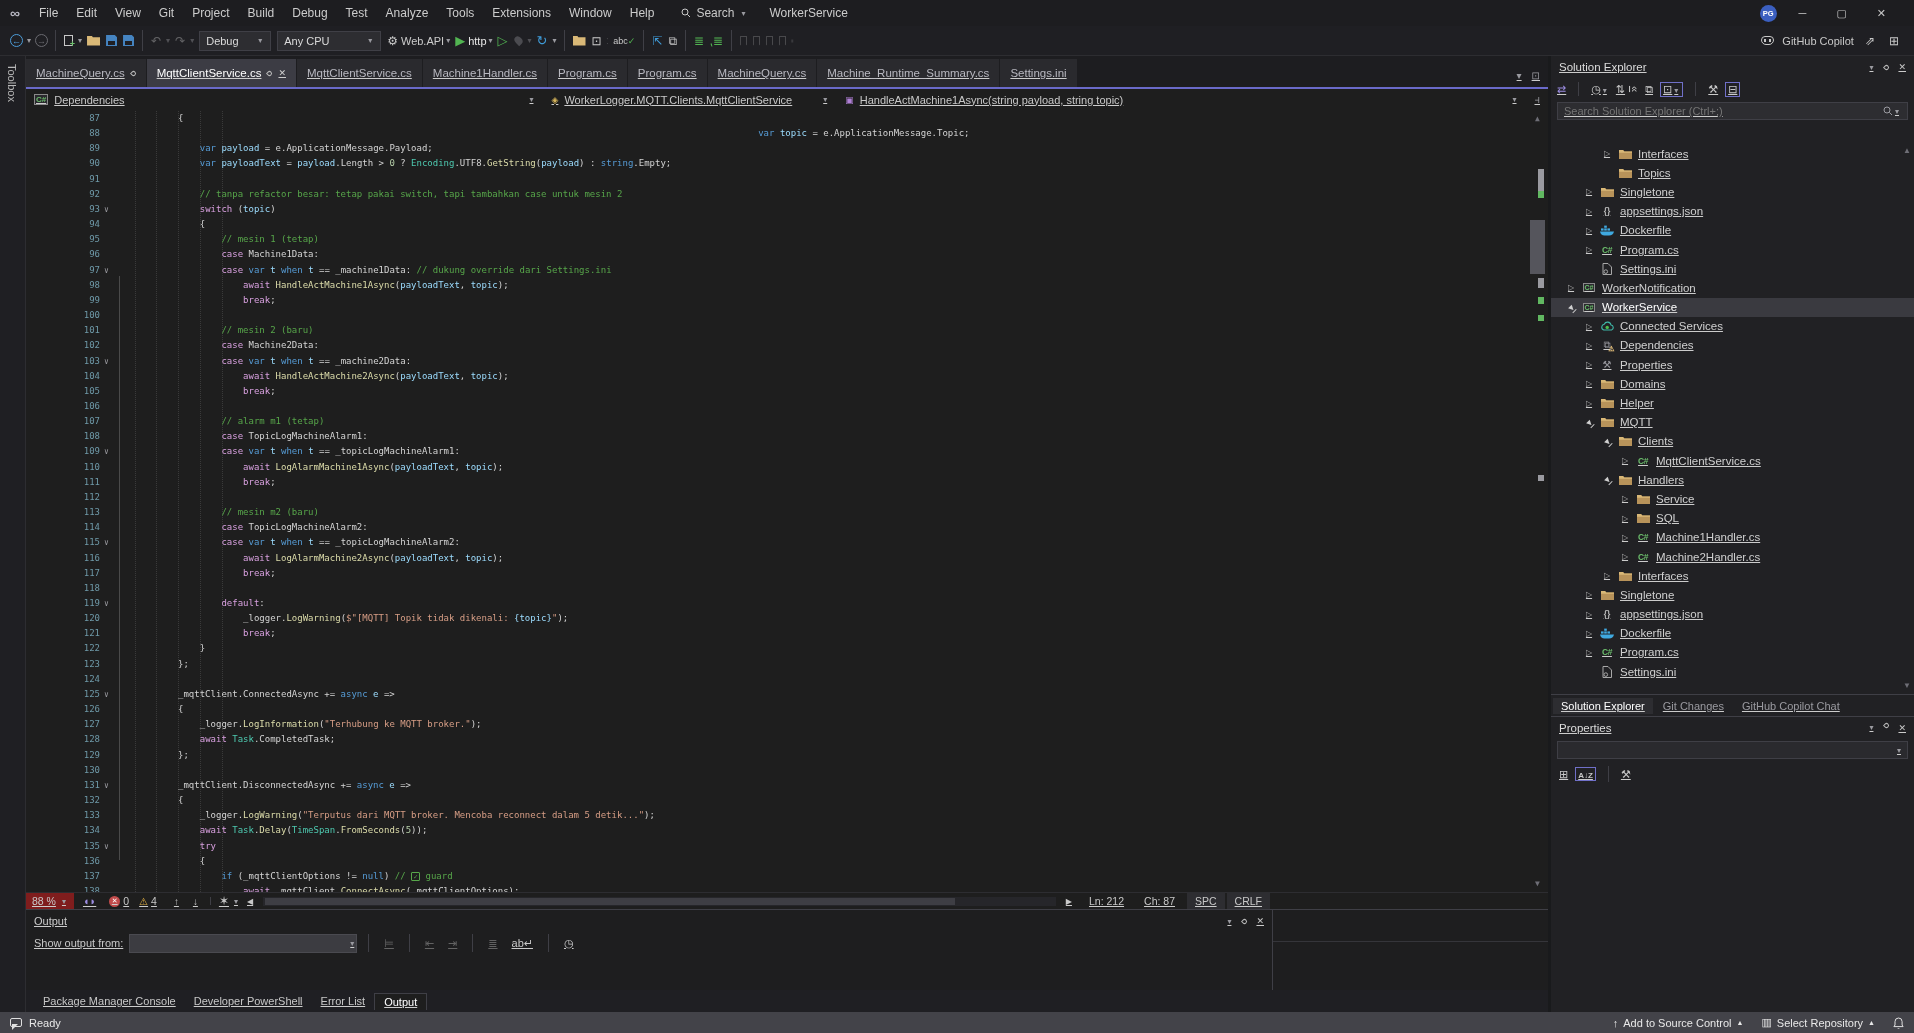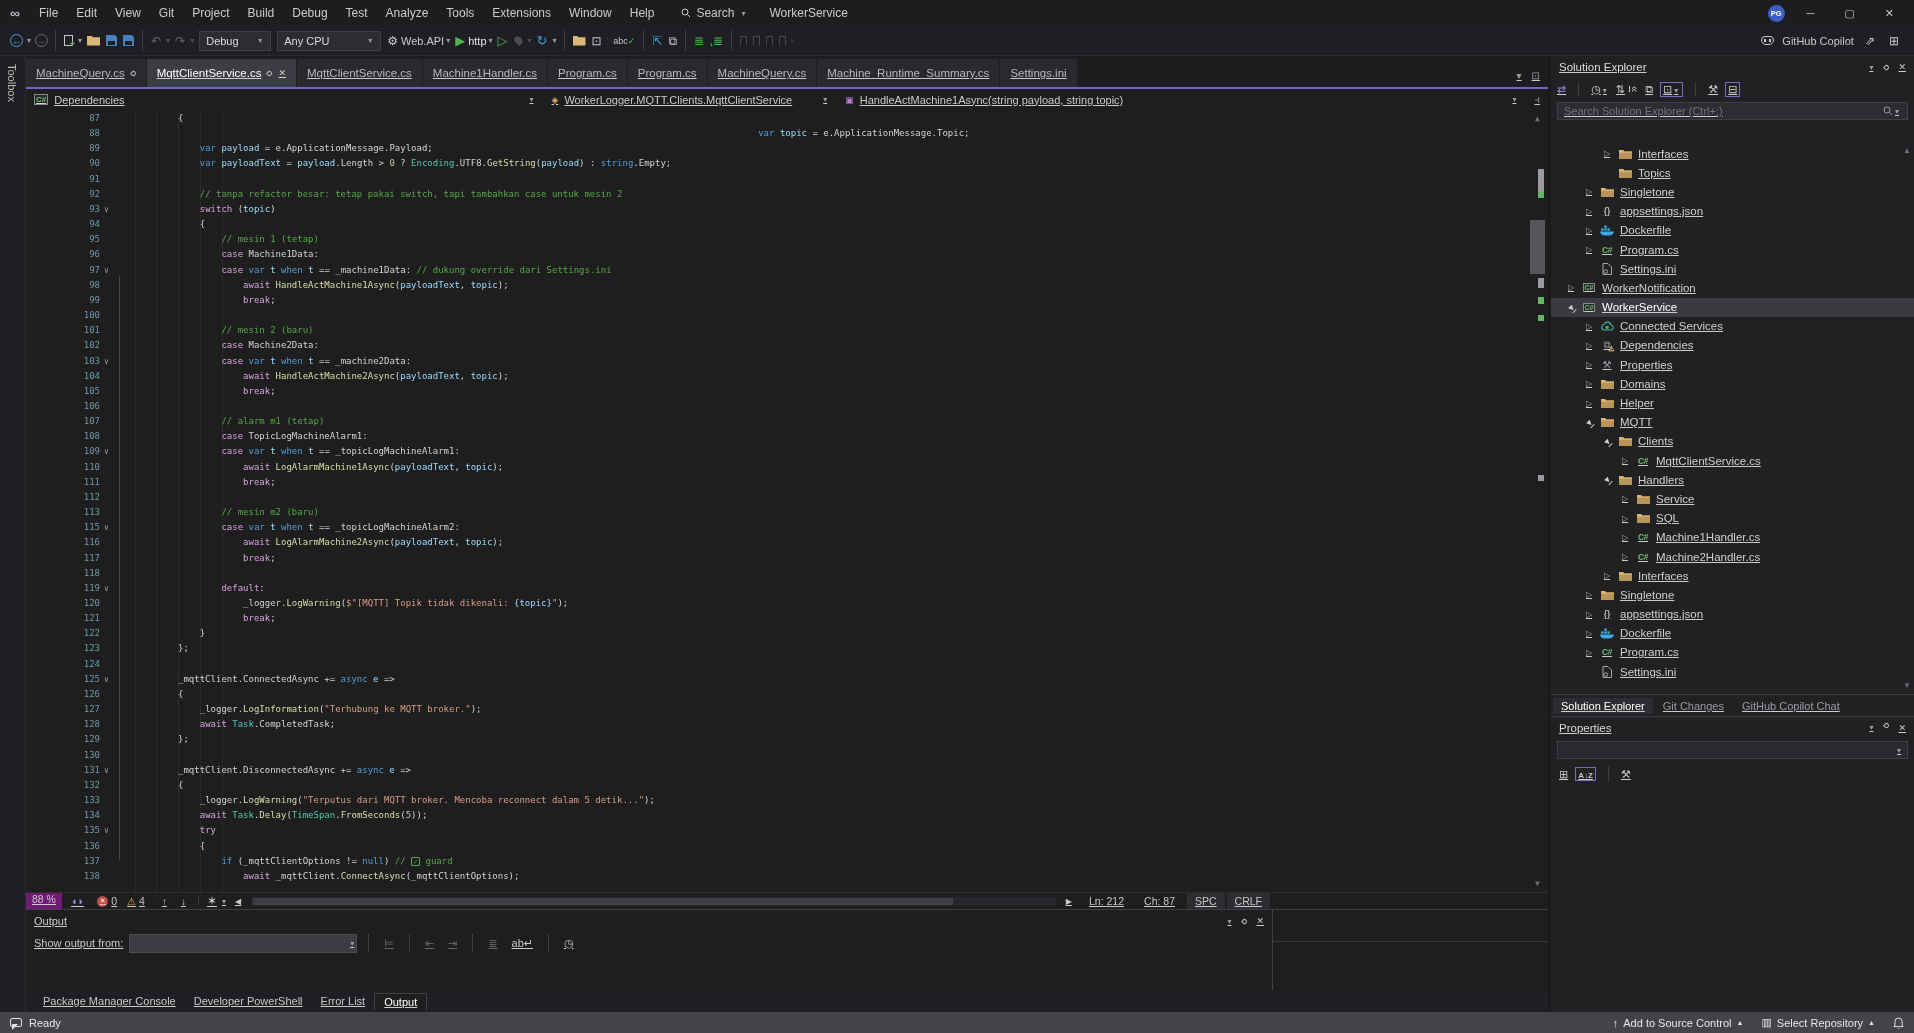--- a/index.html
+++ b/index.html
@@ -8,21 +8,21 @@
   .row { display:flex; }
   .grow { flex:1; }
   .sep { width:1px; background:#3F3F46; margin:4px 5px; align-self:stretch; }
 
   
   #titlebar { height:26px; background:#1D1D20; display:flex; align-items:center; font-size:12px; }
   #vs-logo { width:30px; text-align:center; color:#B9B9C4; font-weight:bold; font-size:14px; }
   .menu-item { padding:0 9px; line-height:26px; color:#CCCCCC; cursor:default; }
   #tb-search { display:flex; align-items:center; gap:5px; margin-left:18px; color:#C8C8C8; }
   #tb-solution { margin-left:22px; color:#CCCCCC; }
-  #tb-right { margin-left:auto; display:flex; align-items:center; gap:14px; padding-right:12px; }
+  #tb-right { margin-left:auto; display:flex; align-items:center; gap:14px; padding-right:20px; }
   #avatar { width:17px; height:17px; border-radius:50%; background:#3B5FC0; color:#fff;
     font-size:7.5px; font-weight:bold; display:flex; align-items:center; justify-content:center; }
   .wbtn { color:#C8C8C8; font-size:11px; padding:0 8px; }
 
   
   #toolbar { height:30px; background:#1F1F23; border-bottom:1px solid #2D2D31;
     display:flex; align-items:center; padding-left:8px; font-size:11px; }
   .tbi { color:#C8C8C8; font-size:12px; padding:0 3px; line-height:22px; }
   .dim { opacity:.4; }
   .dd { font-size:8px; color:#9a9aa0; padding:0 2px; }
@@ -89,21 +89,21 @@
   #outline-line { position:absolute; left:93px; top:166px; height:584px; border-left:1px solid #4a4a4a; }
   #vscroll { position:absolute; right:2px; top:0; bottom:0; width:17px; background:#22222,5; }
   .sar { position:absolute; left:0; right:0; text-align:center; color:#6E6E76; font-size:8px; }
   .sm { position:absolute; }
   .sm-gray { background:#9A9AA0; } .sm-green { background:#61B861; }
   .sm-thumb { background:#55555C; left:1px; right:1px; }
 
   
   #estatus { height:17px; background:#1E1E1E; border-top:1px solid #2D2D31; display:flex; align-items:center;
     font-size:10.5px; color:#C8C8C8; }
-  .zoombox { background:#701a75; height:100%; display:flex; align-items:center; padding:0 6px; gap:4px;flex-direction:column; }
+  .zoombox { background:#7f1d1d; height:100%; display:flex; align-items:center; padding:0 6px; gap:4px; }
   .errico { width:11px; height:11px; border-radius:50%; background:#C14B4B; color:#fff; font-size:7px;
     display:inline-flex; align-items:center; justify-content:center; margin:0 3px 0 10px; }
   .warnico { color:#D9A940; font-size:10px; margin:0 3px 0 10px; }
   .statarrow { padding:0 7px; color:#C8C8C8; font-size:10px; }
   .hsb { flex:1; height:9px; background:#26262A; margin:0 3px; position:relative; }
   .hsb i { position:absolute; left:2px; top:1px; bottom:1px; width:87%; background:#3E3E44; }
   .seg { background:#2D2D31; height:100%; display:flex; align-items:center; padding:0 8px; margin-left:2px; }
   .lnch { padding:0 10px; }
 
   
@@ -354,20 +354,21 @@
           <div class="cl"><span class="ln">104</span><span class="fold"></span><span class="ct" style="padding-left: 130.08px;"><span class="c">await</span><span class="p"> </span><span class="m">HandleActMachine2Async</span><span class="p">(</span><span class="v">payloadText</span><span class="p">, </span><span class="v">topic</span><span class="p">);</span></span></div>
           <div class="cl"><span class="ln">105</span><span class="fold"></span><span class="ct" style="padding-left: 130.08px;"><span class="c">break</span><span class="p">;</span></span></div>
           <div class="cl"><span class="ln">106</span><span class="fold"></span><span class="ct" style="padding-left: 0px;"></span></div>
           <div class="cl"><span class="ln">107</span><span class="fold"></span><span class="ct" style="padding-left: 108.4px;"><span class="cm">// alarm m1 (tetap)</span></span></div>
           <div class="cl"><span class="ln">108</span><span class="fold"></span><span class="ct" style="padding-left: 108.4px;"><span class="c">case</span><span class="p"> TopicLogMachineAlarm1:</span></span></div>
           <div class="cl"><span class="ln">109</span><span class="fold">∨</span><span class="ct" style="padding-left: 108.4px;"><span class="c">case</span><span class="p"> </span><span class="k">var</span><span class="p"> </span><span class="v">t</span><span class="p"> </span><span class="k">when</span><span class="p"> </span><span class="v">t</span><span class="p"> == _topicLogMachineAlarm1:</span></span></div>
           <div class="cl"><span class="ln">110</span><span class="fold"></span><span class="ct" style="padding-left: 130.08px;"><span class="c">await</span><span class="p"> </span><span class="m">LogAlarmMachine1Async</span><span class="p">(</span><span class="v">payloadText</span><span class="p">, </span><span class="v">topic</span><span class="p">);</span></span></div>
           <div class="cl"><span class="ln">111</span><span class="fold"></span><span class="ct" style="padding-left: 130.08px;"><span class="c">break</span><span class="p">;</span></span></div>
           <div class="cl"><span class="ln">112</span><span class="fold"></span><span class="ct" style="padding-left: 0px;"></span></div>
           <div class="cl"><span class="ln">113</span><span class="fold"></span><span class="ct" style="padding-left: 108.4px;"><span class="cm">// mesin m2 (baru)</span></span></div>
+          <div class="cl"><span class="ln">114</span><span class="fold"></span><span class="ct" style="padding-left: 108.4px;"><span class="c">case</span><span class="p"> TopicLogMachineAlarm2:</span></span></div>
           <div class="cl"><span class="ln">115</span><span class="fold">∨</span><span class="ct" style="padding-left: 108.4px;"><span class="c">case</span><span class="p"> </span><span class="k">var</span><span class="p"> </span><span class="v">t</span><span class="p"> </span><span class="k">when</span><span class="p"> </span><span class="v">t</span><span class="p"> == _topicLogMachineAlarm2:</span></span></div>
           <div class="cl"><span class="ln">116</span><span class="fold"></span><span class="ct" style="padding-left: 130.08px;"><span class="c">await</span><span class="p"> </span><span class="m">LogAlarmMachine2Async</span><span class="p">(</span><span class="v">payloadText</span><span class="p">, </span><span class="v">topic</span><span class="p">);</span></span></div>
           <div class="cl"><span class="ln">117</span><span class="fold"></span><span class="ct" style="padding-left: 130.08px;"><span class="c">break</span><span class="p">;</span></span></div>
           <div class="cl"><span class="ln">118</span><span class="fold"></span><span class="ct" style="padding-left: 0px;"></span></div>
           <div class="cl"><span class="ln">119</span><span class="fold">∨</span><span class="ct" style="padding-left: 108.4px;"><span class="c">default</span><span class="p">:</span></span></div>
           <div class="cl"><span class="ln">120</span><span class="fold"></span><span class="ct" style="padding-left: 130.08px;"><span class="p">_logger.</span><span class="m">LogWarning</span><span class="p">(</span><span class="s">$"[MQTT] Topik tidak dikenali: </span><span class="v">{topic}</span><span class="s">"</span><span class="p">);</span></span></div>
           <div class="cl"><span class="ln">121</span><span class="fold"></span><span class="ct" style="padding-left: 130.08px;"><span class="c">break</span><span class="p">;</span></span></div>
           <div class="cl"><span class="ln">122</span><span class="fold"></span><span class="ct" style="padding-left: 86.72px;"><span class="p">}</span></span></div>
           <div class="cl"><span class="ln">123</span><span class="fold"></span><span class="ct" style="padding-left: 65.04px;"><span class="p">};</span></span></div>
           <div class="cl"><span class="ln">124</span><span class="fold"></span><span class="ct" style="padding-left: 0px;"></span></div>

